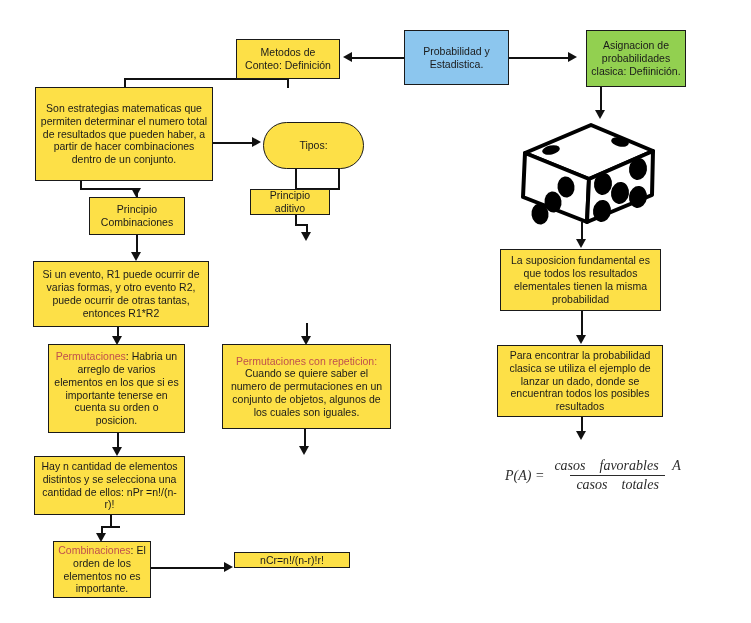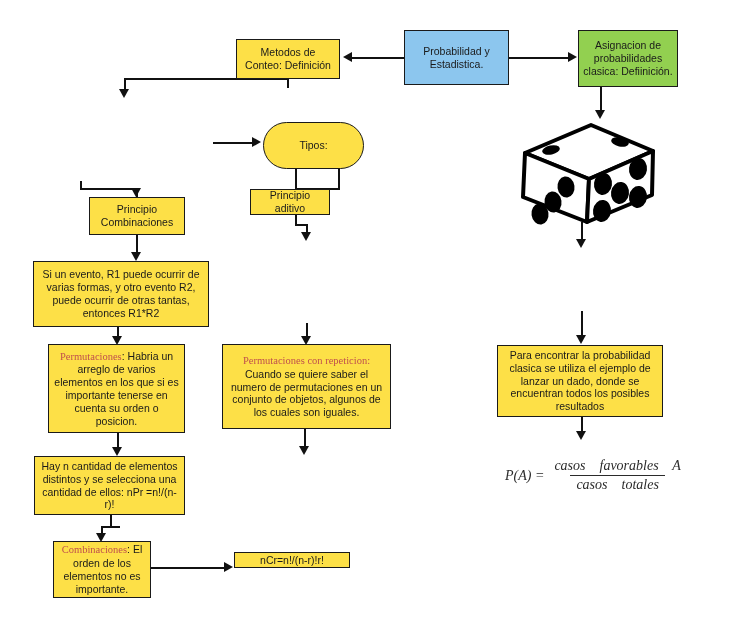--- a/index.html
+++ b/index.html
@@ -24,24 +24,24 @@
     font-size: 10.5px;
     line-height: 1.22;
     text-align: center;
     display: flex;
     align-items: center;
     justify-content: center;
     padding: 3px 4px;
     z-index: 3;
   }
   .node.blue { background: #8cc6ee; }
-  .node.green { background: #92d050; }
+  .node.green { background: #92d050; margin-left: 8px; }
   .node.stadium { border-radius: 26px; }
   .node .txt { display: block; width: 100%; }
-  .kw { color: #c0504d; font-family: Liberation Serif, serif; }
+  .kw { color: #c0504d; }
   .formula {
     position: absolute;
     font-family: "Liberation Serif", serif;
     font-style: italic;
     color: #2b2b2b;
     z-index: 3;
     display: flex;
     align-items: center;
     font-size: 14px;
   }
@@ -76,20 +76,23 @@
   </div>
 
   <div class="node" style="left:236px; top:39px; width:104px; height:40px;">
     <span class="txt">Metodos de Conteo: Definición</span>
   </div>
 
   <div class="node green" style="left:578px; top:30px; width:100px; height:57px;">
     <span class="txt">Asignacion de probabilidades clasica: Defiinición.</span>
   </div>
 
+  <div class="node" style="left:35px; top:87px; width:178px; height:94px;">
+    <span class="txt">Son estrategias matematicas que permiten determinar el numero total de resultados que pueden haber, a partir de hacer combinaciones dentro de un conjunto.</span>
+  </div>
 
   <div class="node stadium" style="left:263px; top:122px; width:101px; height:47px;">
     <span class="txt">Tipos:</span>
   </div>
 
   <div class="node" style="left:89px; top:197px; width:96px; height:38px;">
     <span class="txt">Principio Combinaciones</span>
   </div>
 
   <div class="node" style="left:250px; top:189px; width:80px; height:26px;">
@@ -115,20 +118,23 @@
 
 
   <div class="node" style="left:53px; top:541px; width:98px; height:57px;">
     <span class="txt"><span class="kw">Combinaciones</span><span>: El orden de los elementos no es importante.</span></span>
   </div>
 
   <div class="node" style="left:234px; top:552px; width:116px; height:16px;">
     <span class="txt">nCr=n!/(n-r)!r!</span>
   </div>
 
+  <div class="node" style="left:500px; top:249px; width:161px; height:62px;">
+    <span class="txt">La suposicion fundamental es que todos los resultados elementales tienen la misma probabilidad</span>
+  </div>
 
   <div class="node" style="left:497px; top:345px; width:166px; height:72px;">
     <span class="txt">Para encontrar la probabilidad clasica se utiliza el ejemplo de lanzar un dado, donde se encuentran todos los posibles resultados</span>
   </div>
 
   <div class="formula" style="left:505px; top:458px;">
     <span>P(A) =</span>
     <span class="frac">
       <span class="num">casos    favorables    A</span>
       <span class="den">casos    totales</span>

